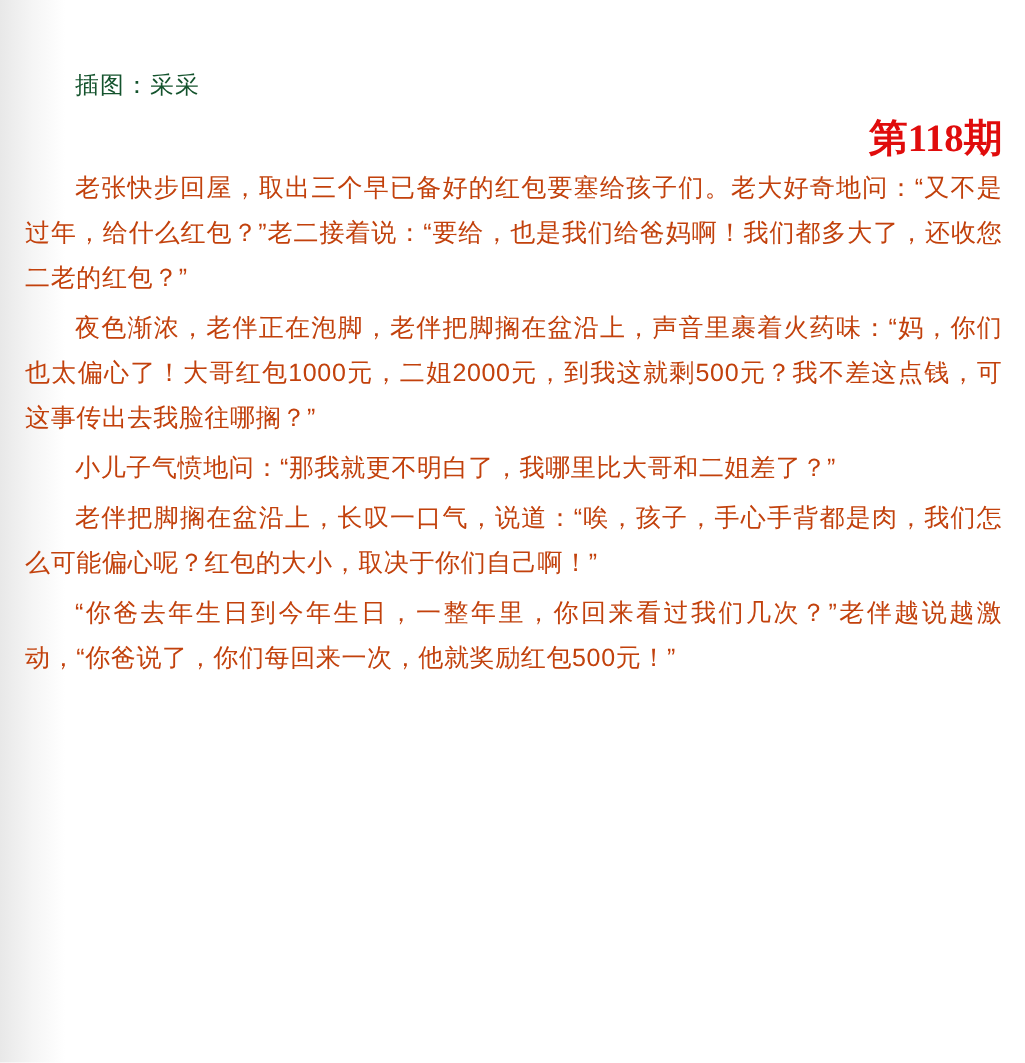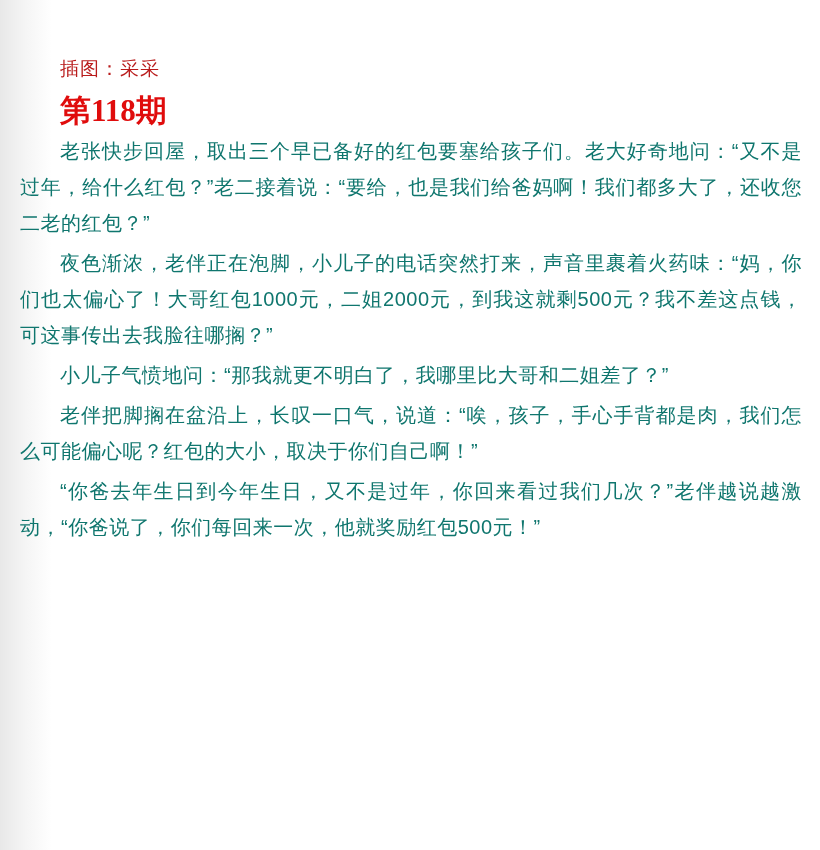--- a/index.html
+++ b/index.html
@@ -26,53 +26,54 @@
   }
   .content {
     position: relative;
     padding: 55px 18px 0 20px;
     box-sizing: border-box;
   }
   .credit {
     margin: 0;
     font-size: 19px;
     line-height: 28px;
-    color: #b91c1c;
+    color: #14532d;
     text-indent: 40px;
     letter-spacing: 1px;
   }
   .issue-title {
     margin: 10px 0 4px 0;
     font-family: "Liberation Serif", "DejaVu Serif", serif;
     font-weight: bold;
     font-size: 31px;
     line-height: 36px;
     color: #e00c0c;
     text-indent: 40px;
+    text-align: right;
   }
   .story p {
     margin: 0 0 4px 0;
     font-size: 20px;
     line-height: 36px;
-    color: #0f766e;
+    color: #c2410c;
     text-align: justify;
     text-indent: 2em;
     letter-spacing: 0.5px;
   }
 </style>
 </head>
 <body>
 
 <div class="edge-shadow"></div>
 
 <div class="content">
   <p class="credit">插图：采采</p>
 
   <h1 class="issue-title" style="color: rgb(224, 12, 12);">第118期</h1>
 
   <div class="story">
     <p>老张快步回屋，取出三个早已备好的红包要塞给孩子们。老大好奇地问：“又不是过年，给什么红包？”老二接着说：“要给，也是我们给爸妈啊！我们都多大了，还收您二老的红包？”</p>
-    <p>夜色渐浓，老伴正在泡脚，小儿子的电话突然打来，声音里裹着火药味：“妈，你们也太偏心了！大哥红包1000元，二姐2000元，到我这就剩500元？我不差这点钱，可这事传出去我脸往哪搁？”</p>
+    <p>夜色渐浓，老伴正在泡脚，老伴把脚搁在盆沿上，声音里裹着火药味：“妈，你们也太偏心了！大哥红包1000元，二姐2000元，到我这就剩500元？我不差这点钱，可这事传出去我脸往哪搁？”</p>
     <p>小儿子气愤地问：“那我就更不明白了，我哪里比大哥和二姐差了？”</p>
     <p>老伴把脚搁在盆沿上，长叹一口气，说道：“唉，孩子，手心手背都是肉，我们怎么可能偏心呢？红包的大小，取决于你们自己啊！”</p>
-    <p>“你爸去年生日到今年生日，又不是过年，你回来看过我们几次？”老伴越说越激动，“你爸说了，你们每回来一次，他就奖励红包500元！”</p>
+    <p>“你爸去年生日到今年生日，一整年里，你回来看过我们几次？”老伴越说越激动，“你爸说了，你们每回来一次，他就奖励红包500元！”</p>
   </div>
 </div>
 
 </body></html>

